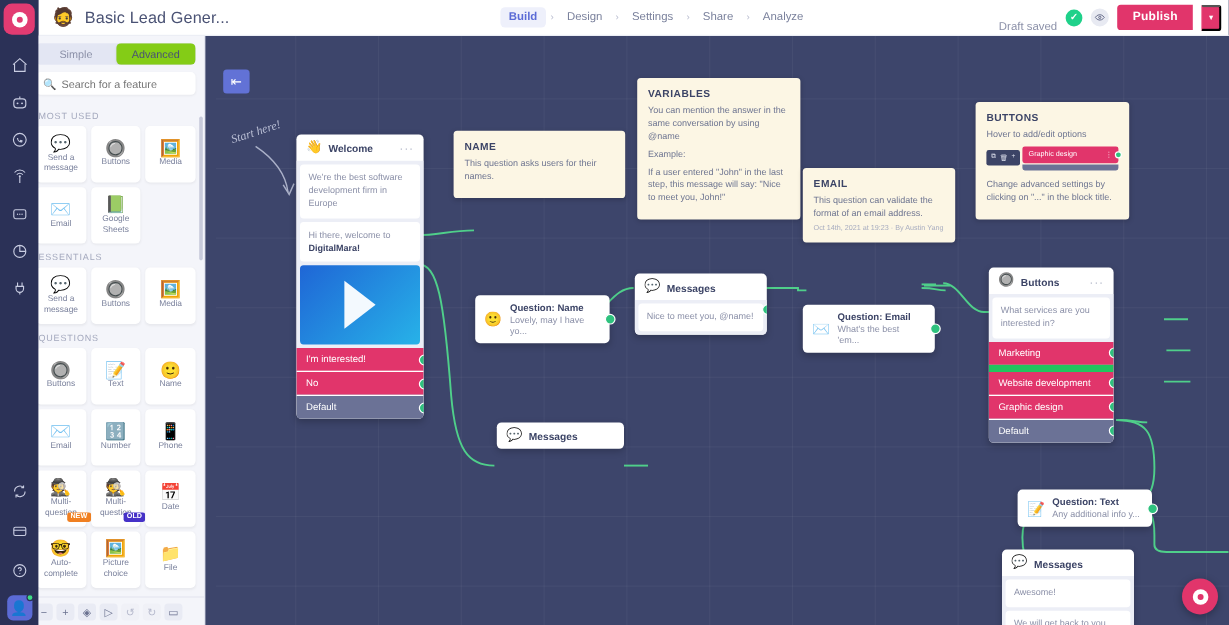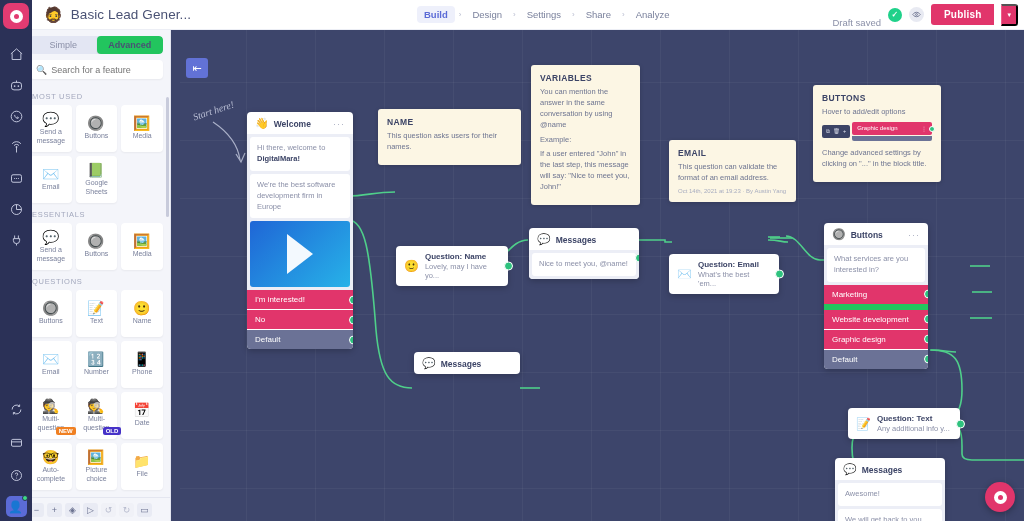--- a/index.html
+++ b/index.html
@@ -63,21 +63,21 @@
   
   .panel {
     position: absolute; left: 23px; top: 30px; width: 148px; bottom: 0;
     background: #f4f5fa; border-right: 1px solid #e4e6f0; z-index: 25;
     display: flex; flex-direction: column;
   }
   .seg { display: flex; margin: 6px 7px 4px 7px; border-radius: 4px; overflow: hidden;
     background: #e3e6f3; height: 18px; }
   .seg div { flex: 1; font-size: 9px; color: #8b90a8; display: flex; align-items: center;
     justify-content: center; }
-  .seg div.on { background: #22c55e; color: #4a5274; font-weight: bold; border-radius: 4px;
+  .seg div.on { background: #84cc16; color: #4a5274; font-weight: normal; border-radius: 4px;
     box-shadow: 0 1px 2px rgba(0,0,0,.07); }
   .search { margin: 2px 7px 6px 7px; height: 19px; background: #fff; border-radius: 4px;
     display: flex; align-items: center; padding: 0 6px; box-shadow: 0 1px 2px rgba(0,0,0,.05);}
   .search .si { font-size: 9px; margin-right: 4px; }
   .search input { border: none; outline: none; font-size: 9px; color: #9ba0b6; width: 100%;
     font-family: "Liberation Sans", sans-serif; background: transparent;}
   .panel-scroll { flex: 1; overflow: hidden; position: relative; padding: 0 7px; }
   .sec-title { font-size: 7.5px; color: #a3a8bd; letter-spacing: .7px; margin: 7px 0 4px 2px; }
   .grid { display: grid; grid-template-columns: repeat(3, 1fr); gap: 4px; }
   .tile { background: #fff; border-radius: 4px; height: 47px; display: flex;
@@ -427,21 +427,21 @@
     <svg style="position:absolute;left:28px;top:90px;width:50px;height:45px">
       <path d="M5 2 C 20 12, 30 25, 32 40" fill="none" stroke="#aab0c8" stroke-width="1.2"></path>
       <path d="M28 34 L 33 42 L 37 33" fill="none" stroke="#aab0c8" stroke-width="1.2"></path>
     </svg>
 
     <div class="note" style="left:198px; top:79px; width:143px;">
       <h4>NAME</h4>
       <p>This question asks users for their names.</p>
     </div>
 
-    <div class="note" style="left:351px; top:35px; width:109px;">
+    <div class="note" style="left:351px; top:35px; width:136px;">
       <h4>VARIABLES</h4>
       <p>You can mention the answer in the same conversation by using @name</p>
       <p>Example:</p>
       <p>If a user entered "John" in the last step, this message will say: "Nice to meet you, John!"</p>
     </div>
 
     <div class="note" style="left:489px; top:110px; width:127px;">
       <h4>EMAIL</h4>
       <p>This question can validate the format of an email address.</p>
       <div class="meta">Oct 14th, 2021 at 19:23 · By Austin Yang</div>
@@ -469,24 +469,24 @@
     </div>
 
 
     <div class="block" style="left:67px; top:82px; width:106px;">
       <div class="bhead">
         <span class="bi">👋</span>
         <span class="bt">Welcome</span>
         <span class="dots">···</span>
       </div>
       <div class="bbody">
+        <div class="bmsg">We're the best software development firm in Europe</div>
         <div class="bmsg">
           <span>Hi there, welcome to </span><b>DigitalMara!</b>
         </div>
-        <div class="bmsg">We're the best software development firm in Europe</div>
         <div class="bimg">
             <span class="tri"></span>
           </div>
       </div>
       <div class="opt pink">
         <span>I'm interested!</span>
         <span class="port"></span>
       </div>
       <div class="opt pink" style="border-top:1px solid #fff;">
         <span>No</span>

